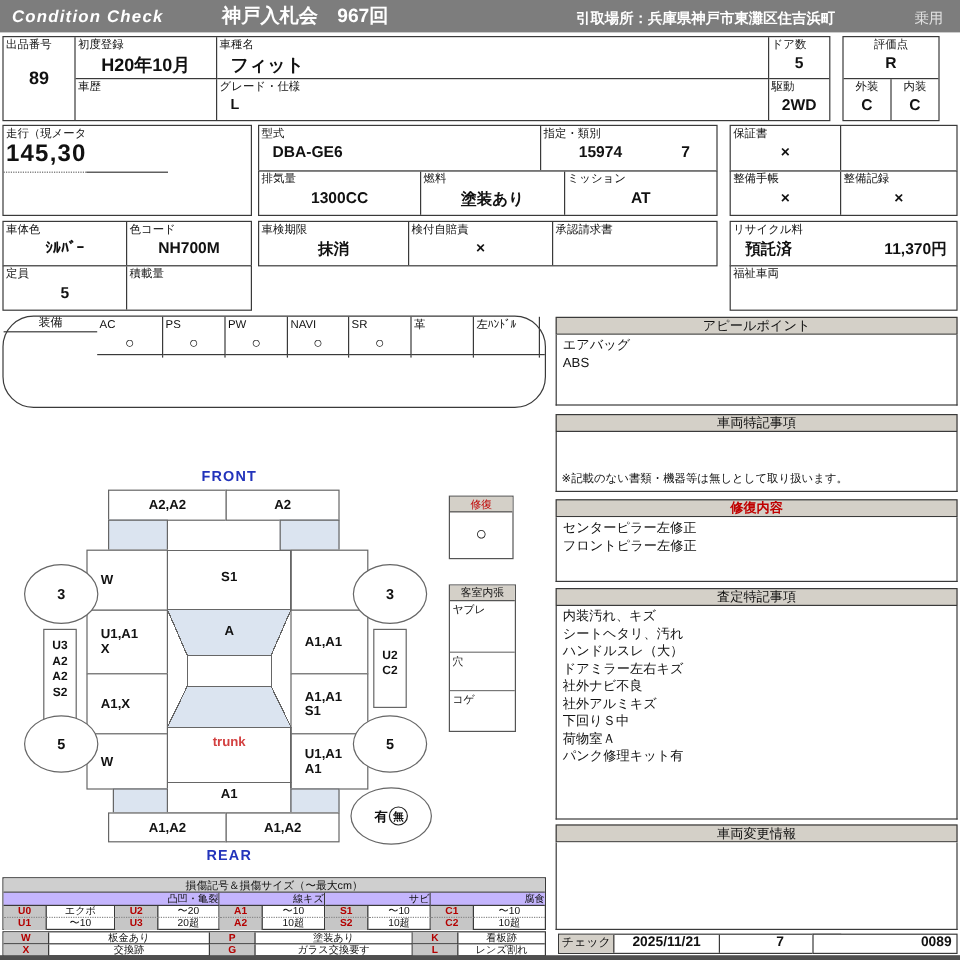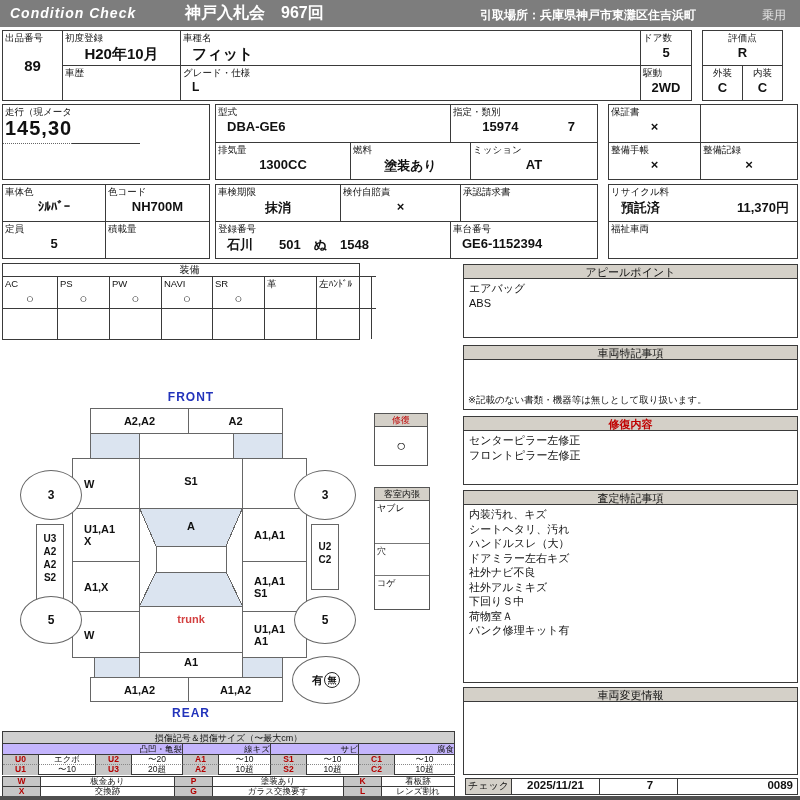--- a/index.html
+++ b/index.html
@@ -215,49 +215,39 @@
     <div class="cell nb">
       <span class="lbl">検付自賠責</span>
       <div class="val">×</div>
     </div>
     <div class="cell nb nr">
       <span class="lbl">承認請求書</span>
       <div class="val"></div>
     </div>
   </div>
 
-  <div class="box" style="left:215px;top:221px;width:383px;height:38px;grid-template-columns:235px 1fr;">
-    <div class="cell nb">
-      <span class="lbl">登録番号</span>
-      <div class="val left">石川　　501　ぬ　1548</div>
-    </div>
-    <div class="cell nb nr">
-      <span class="lbl">車台番号</span>
-      <div class="val left">GE6-1152394</div>
-    </div>
-  </div>
 
   <div class="box" style="left:608px;top:184px;width:190px;height:38px;grid-template-columns:1fr;">
     <div class="cell nb nr">
       <span class="lbl">リサイクル料</span>
       <div class="val flexv" style="margin-top:2px;">
         <span style="padding-left:10px;">預託済</span>
         <span style="margin-left:auto;padding-right:6px;">11,370円</span>
       </div>
     </div>
   </div>
 
   <div class="box" style="left:608px;top:221px;width:190px;height:38px;grid-template-columns:1fr;">
     <div class="cell nb nr">
       <span class="lbl">福祉車両</span>
       <div class="val"></div>
     </div>
   </div>
 
-  <div class="box" style="left:2px;top:263px;width:358px;height:77px;grid-template-columns:1fr;grid-template-rows:13px 1fr;">
+  <div class="box" style="left:2px;top:263px;width:453px;height:77px;grid-template-columns:1fr 1fr;grid-template-rows:13px 1fr;border-radius:26px;">
     <div class="cell nr" style="text-align:center;font-size:10px;line-height:11px;padding:0;">装備</div>
     <div style="display:grid;grid-template-columns:55px 52px 52px 51px 52px 52px 55px 1fr;grid-template-rows:32px 1fr;">
       <div class="cell">
           <span class="lbl">AC</span>
           <div class="val" style="font-size:13px;">○</div>
         </div>
       <div class="cell">
           <span class="lbl">PS</span>
           <div class="val" style="font-size:13px;">○</div>
         </div>

